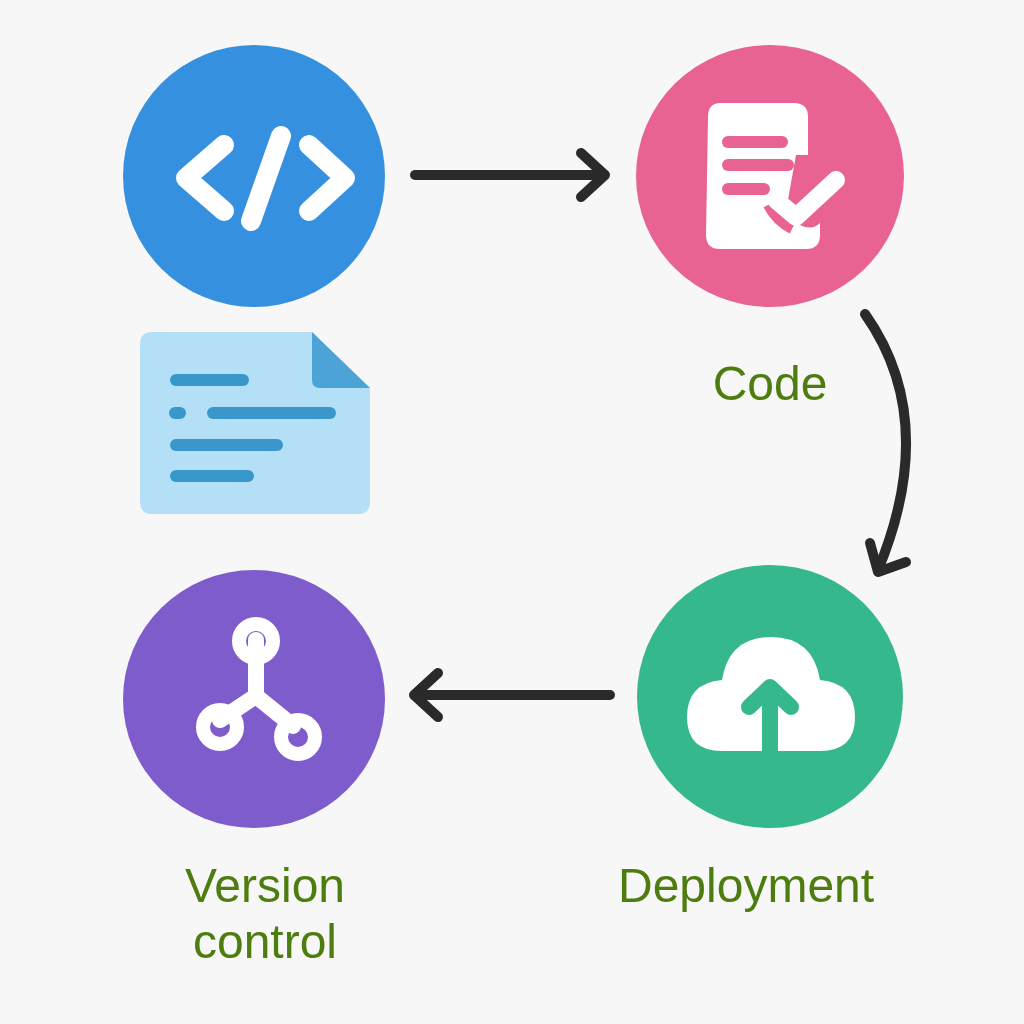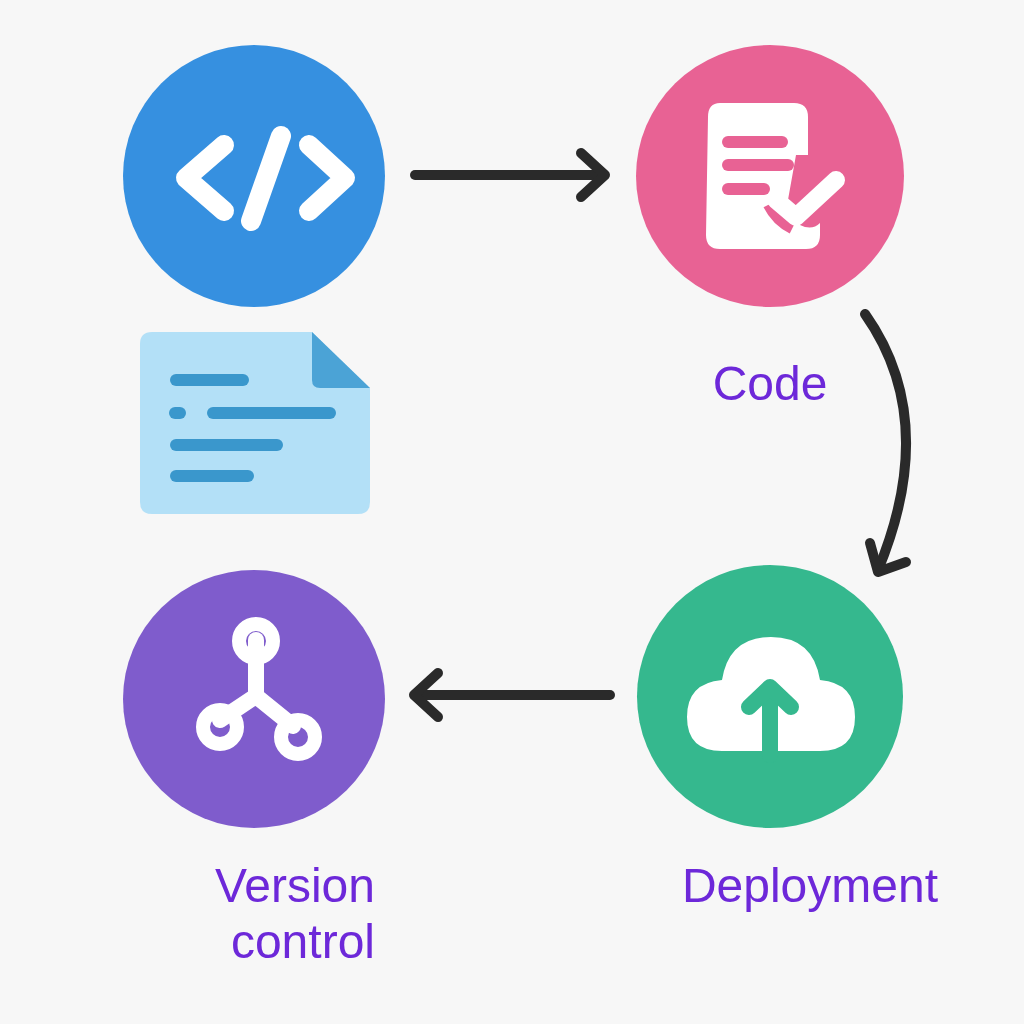--- a/index.html
+++ b/index.html
@@ -22,29 +22,29 @@
 
   #doc-icon { position: absolute; left: 140px; top: 332px; width: 230px; height: 182px; }
 
   .arrow { position: absolute; }
   #arrow-right { left: 405px; top: 140px; width: 215px; height: 75px; }
   #arrow-left { left: 400px; top: 660px; width: 225px; height: 75px; }
   #arrow-curve { left: 850px; top: 300px; width: 80px; height: 290px; }
 
   .label {
     position: absolute;
-    color: #6d28d9;
+    color: #4d7c0f;
     font-size: 48px;
     line-height: 56px;
     font-weight: 400;
     letter-spacing: 0px;
   }
   #label-review { left: 680px; top: 356px; width: 180px; text-align: center; }
-  #label-vc { left: 155px; top: 858px; width: 220px; text-align: right; }
-  #label-deploy { left: 618px; top: 858px; width: 320px; text-align: right; }
+  #label-vc { left: 155px; top: 858px; width: 220px; text-align: center; }
+  #label-deploy { left: 618px; top: 858px; width: 320px; text-align: left; }
   .label span { display: block; }
 </style>
 </head>
 <body>
 
 <div class="node" id="node-code">
   <svg viewBox="0 0 262 262">
     <g fill="none" stroke="#ffffff" stroke-width="20" stroke-linecap="round" stroke-linejoin="round">
       <polyline points="101,100 63,133 101,166"></polyline>
       <line x1="158" y1="91" x2="128" y2="176"></line>

